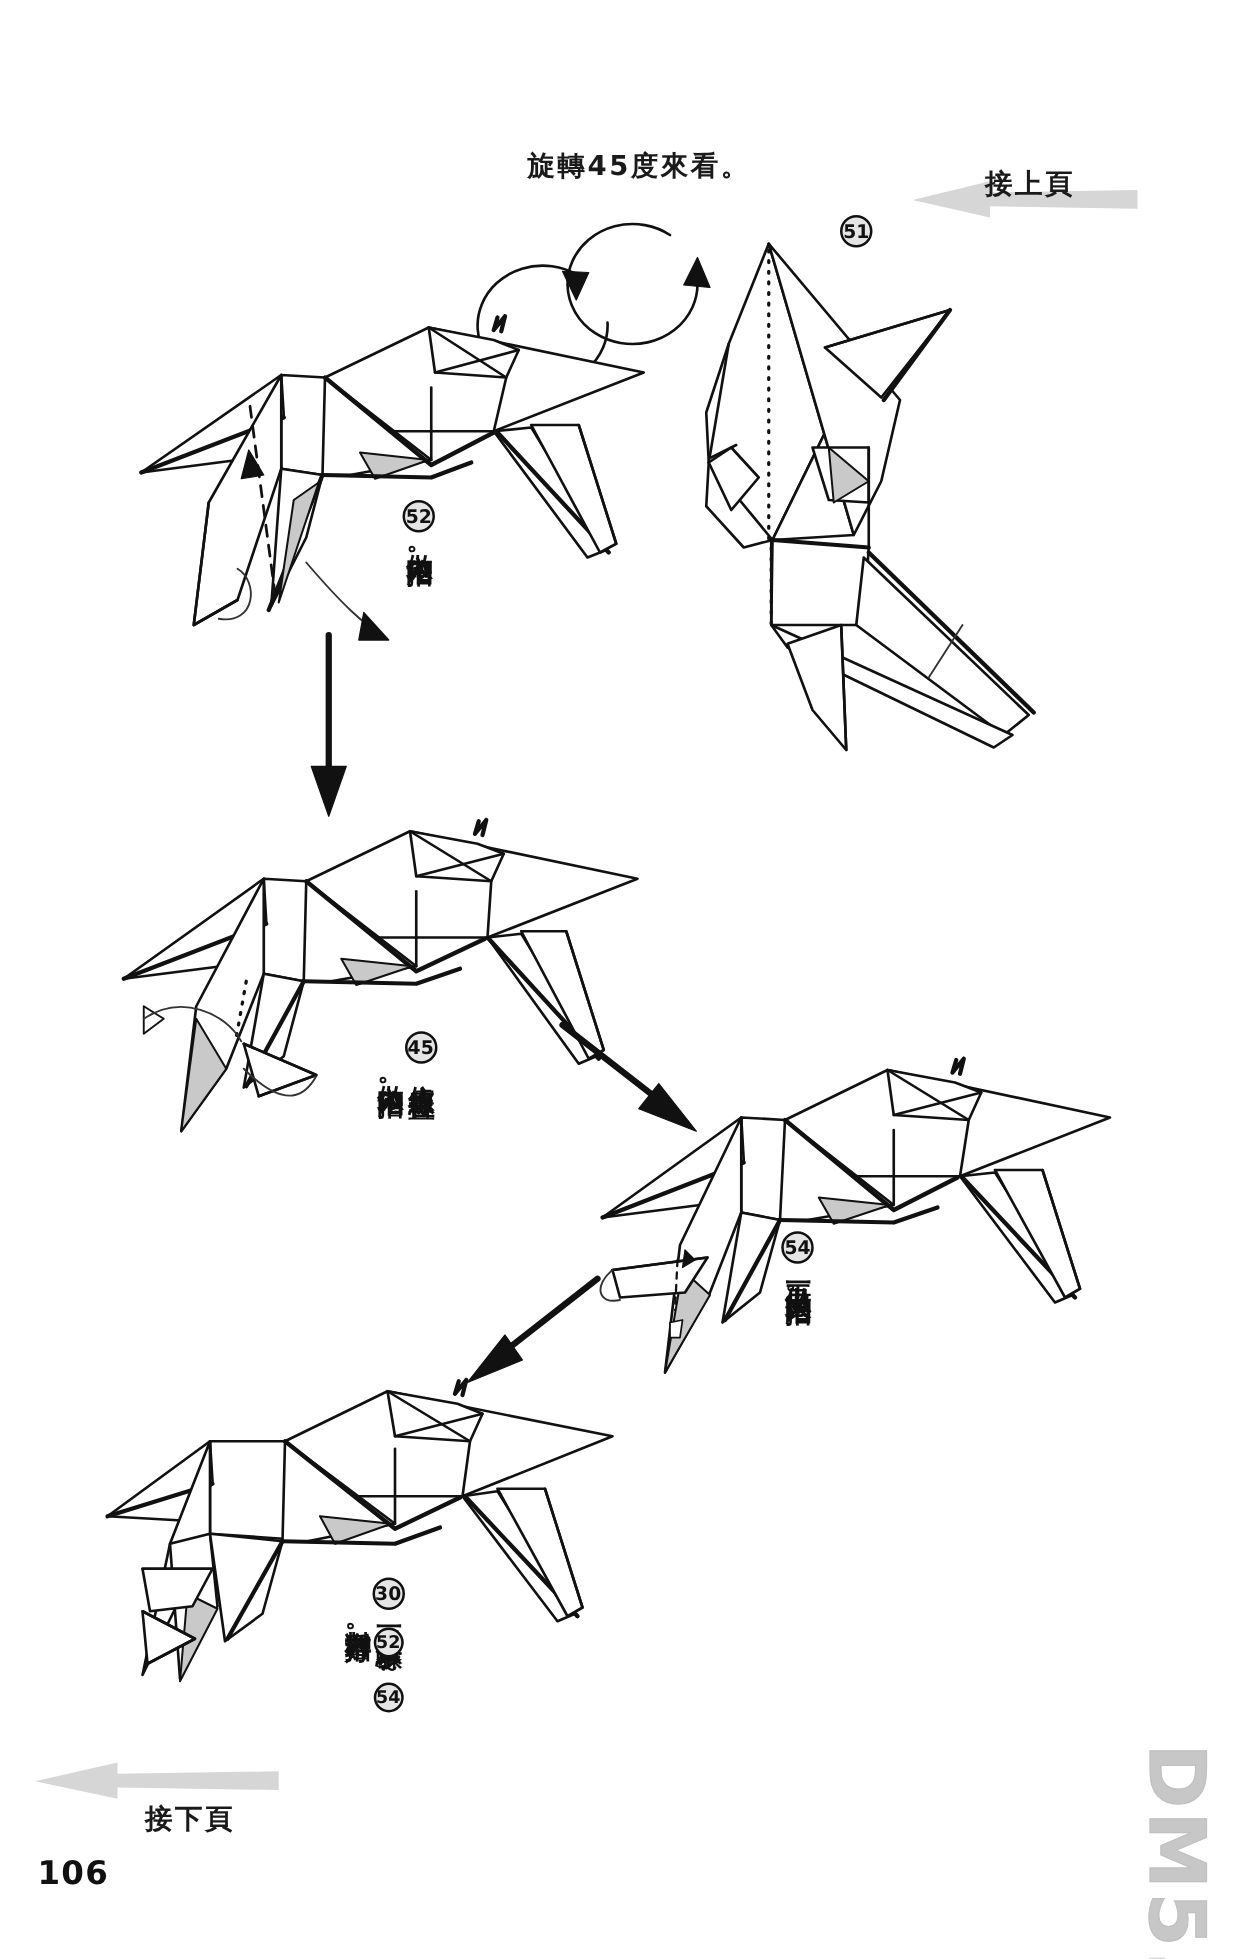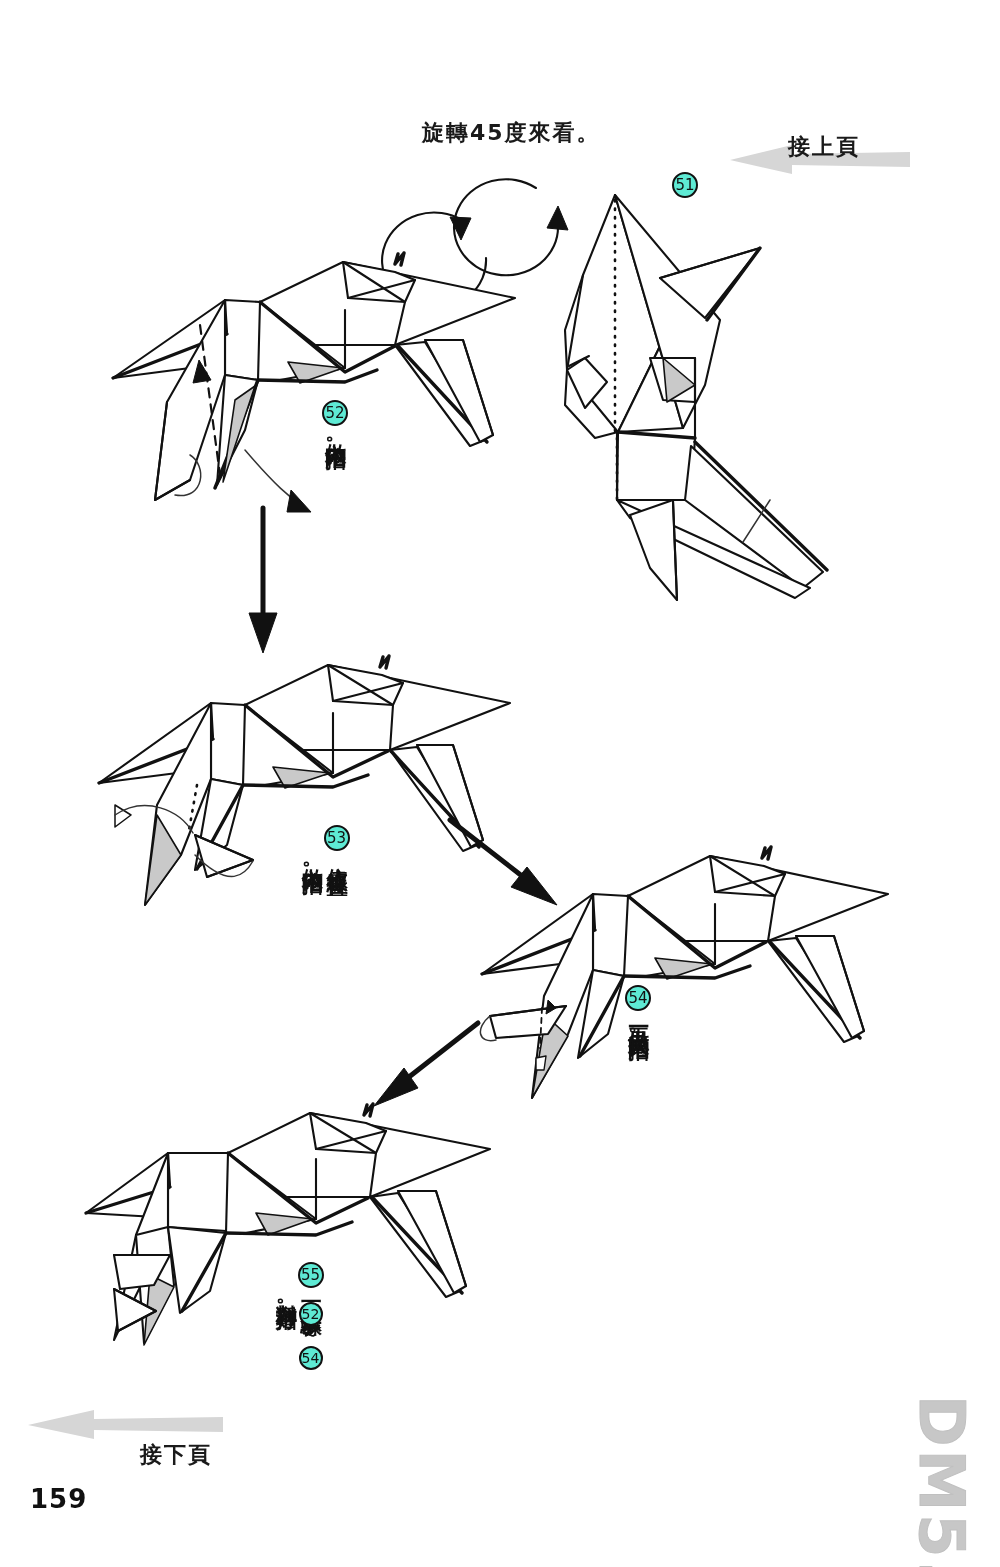--- a/index.html
+++ b/index.html
@@ -37,24 +37,24 @@
   }
   .step-badge {
     display: inline-flex;
     align-items: center;
     justify-content: center;
     width: 26px;
     height: 26px;
     border: 2.2px solid #111;
     border-radius: 50%;
     font-size: 15px;
-    font-weight: 400;
+    font-weight: 700;
     letter-spacing: 0;
     line-height: 1;
-    background: #5eead4;
+    background: #e5e5e5;
     box-sizing: border-box;
   }
   .badge-inline {
     width: 24px;
     height: 24px;
     font-size: 14px;
     border-width: 2px;
   }
   .caption {
     display: flex;
@@ -230,21 +230,21 @@
     <path class="ln" d="M368,90 L398,185"></path>
 
     <path class="dot" d="M112,130 L104,175"></path>
     <polygon class="fw" points="30,150 46,160 30,172" style="stroke-width:1.5"></polygon>
     <path class="thin" d="M30,160 C 60,140 95,155 108,178"></path>
     <path class="thin" d="M110,200 C 145,235 160,220 168,206"></path>
   </svg>
 
   <div class="abs caption" style="left:300px; top:825px;">
     <div class="col">
-      <span class="step-badge">53</span>
+      <span class="step-badge">45</span>
       <span class="vtext">依虛線位置</span>
     </div>
     <div class="col" style="padding-top:26px;">
       <span class="vtext">做內陷摺。</span>
     </div>
   </div>
 
   <svg class="abs" style="left:445px; top:815px;" width="120" height="100" viewBox="0 0 120 100">
     <path class="ln-h" d="M5,5 L86,68" style="stroke-width:5"></path>
     <polygon class="fk" points="112,90 66,72 82,52"></polygon>
@@ -321,33 +321,33 @@
     <path class="ln" d="M36,184 L78,206 L40,226"></path>
 
     <polygon class="fw" points="292,92 320,88 382,186 368,192"></polygon>
     <path class="ln-h" d="M294,92 L384,188"></path>
     <polygon class="fw" points="320,86 358,86 388,181 376,188"></polygon>
     <path class="ln" d="M358,86 L388,181"></path>
   </svg>
 
   <div class="abs caption" style="left:274px; top:1262px;">
     <div class="col">
-      <span class="step-badge">55</span>
+      <span class="step-badge">30</span>
       <span class="vtext">另一邊依步驟</span>
       <span class="step-badge badge-inline" style="margin-top:2px;">52</span>
       <span class="vtext" style="font-size:18px;">～</span>
       <span class="step-badge badge-inline">54</span>
     </div>
     <div class="col" style="padding-top:26px;">
       <span class="vtext">對稱摺好。</span>
     </div>
   </div>
 
   <svg class="abs" style="left:28px; top:1408px;" width="195" height="34" viewBox="0 0 195 34">
     <polygon class="grayarrow" points="0,17 66,2 66,11 195,9 195,24 66,22 66,31"></polygon>
   </svg>
-  <div class="abs htext" style="left:140px; top:1440px;">接下頁</div>
-
-  <div class="abs pagenum" style="left:30px; top:1484px;">159</div>
+  <div class="abs htext" style="left:116px; top:1440px;">接下頁</div>
+
+  <div class="abs pagenum" style="left:30px; top:1484px;">106</div>
 
   <div class="abs watermark" style="left:905px; top:1395px;">DM5.com</div>
 
 </div>
 
 </body></html>

